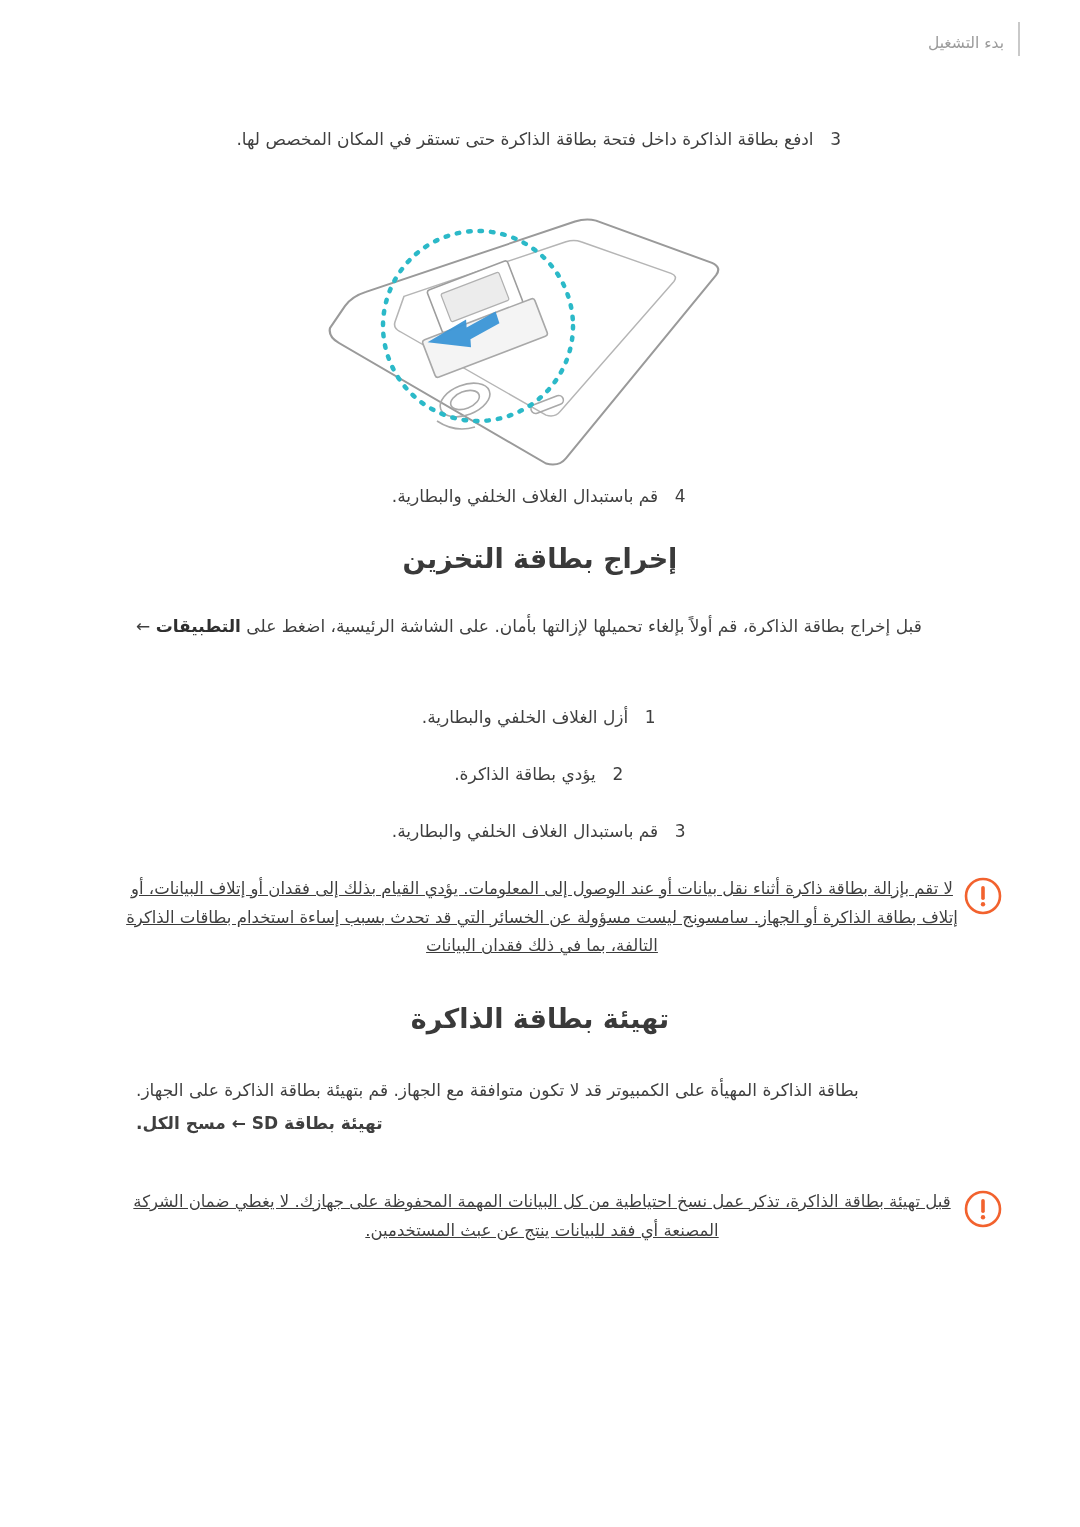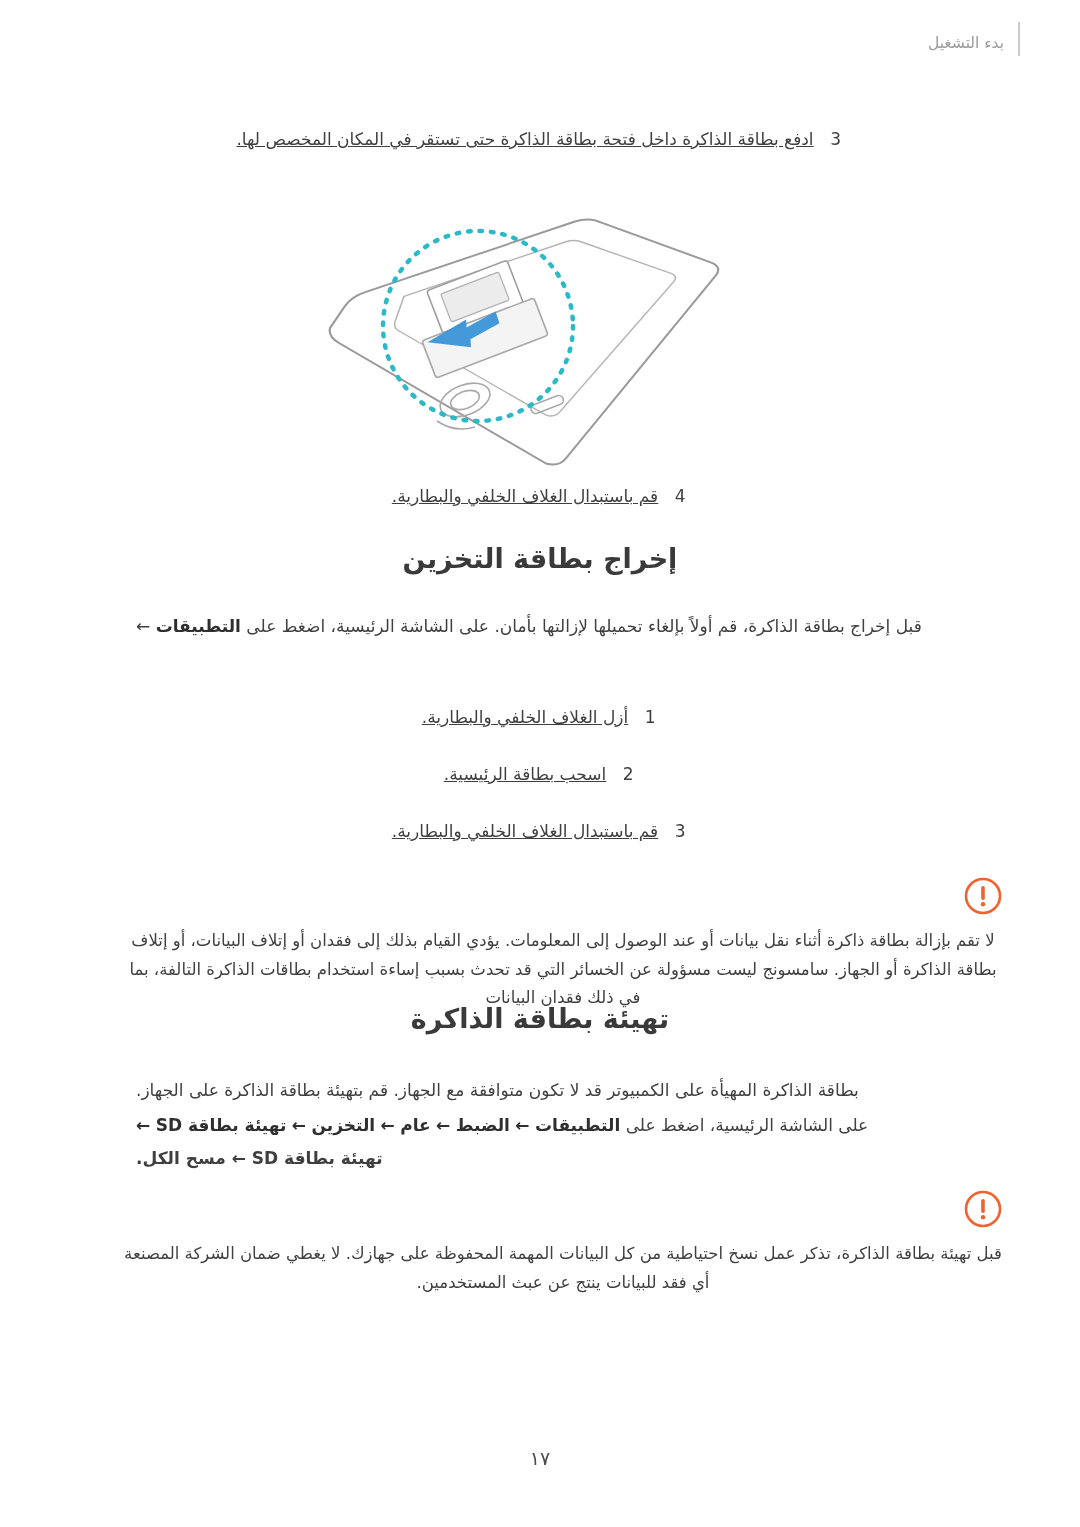--- a/index.html
+++ b/index.html
@@ -56,21 +56,20 @@
     line-height: 1.65;
   }
   .step-num {
     min-width: 16px;
     text-align: center;
     color: #3f3f3f;
     font-size: 17px;
   }
   .step-text {
     text-align: left;
-    text-decoration: underline;
   }
 
   h2.section-title {
     text-align: center;
     font-size: 27px;
     font-weight: bold;
     color: #3a3a3a;
     margin: 0;
     letter-spacing: 0.5px;
   }
@@ -83,24 +82,24 @@
     color: #3f3f3f;
   }
   .bold {
     font-weight: bold;
     color: #2f2f2f;
   }
 
   
   .caution {
     display: flex;
-    flex-direction: column;
     align-items: flex-start;
-    gap: 12px;
+    gap: 4px;
     direction: rtl;
+    text-decoration: underline;
   }
   .caution-icon {
     flex: 0 0 auto;
     width: 38px;
     height: 38px;
     margin-top: 2px;
   }
   .caution-body {
     flex: 1 1 auto;
     font-size: 16.5px;
@@ -191,21 +190,21 @@
       <span>←</span>
     </p>
   </div>
 
   <div class="step-line" style="position:absolute; top:703px; right:0; left:0;">
     <span class="step-num">1</span>
     <span class="step-text">أزل الغلاف الخلفي والبطارية.</span>
   </div>
   <div class="step-line" style="position:absolute; top:760px; right:0; left:0;">
     <span class="step-num">2</span>
-    <span class="step-text">اسحب بطاقة الرئيسية.</span>
+    <span class="step-text">يؤدي بطاقة الذاكرة.</span>
   </div>
   <div class="step-line" style="position:absolute; top:817px; right:0; left:0;">
     <span class="step-num">3</span>
     <span class="step-text">قم باستبدال الغلاف الخلفي والبطارية.</span>
   </div>
 
   <div class="caution" style="position:absolute; top:875px; right:78px; left:124px;">
     <div class="caution-icon">
       <svg width="38" height="38" viewBox="0 0 38 38" xmlns="http://www.w3.org/2000/svg">
         <circle cx="19" cy="19" r="17" fill="none" stroke="#F2622E" stroke-width="2.6"></circle>
@@ -213,46 +212,32 @@
         <circle cx="19" cy="27.3" r="2.2" fill="#F2622E"></circle>
       </svg>
     </div>
     <div class="caution-body">لا تقم بإزالة بطاقة ذاكرة أثناء نقل بيانات أو عند الوصول إلى المعلومات. يؤدي القيام بذلك إلى فقدان أو إتلاف البيانات، أو إتلاف بطاقة الذاكرة أو الجهاز. سامسونج ليست مسؤولة عن الخسائر التي قد تحدث بسبب إساءة استخدام بطاقات الذاكرة التالفة، بما في ذلك فقدان البيانات</div>
   </div>
 
   <h2 class="section-title" style="position:absolute; top:1003px; right:0; left:0;">تهيئة بطاقة الذاكرة</h2>
 
   <div style="position:absolute; top:1072px; right:132px; left:132px;">
     <p class="para">بطاقة الذاكرة المهيأة على الكمبيوتر قد لا تكون متوافقة مع الجهاز. قم بتهيئة بطاقة الذاكرة على الجهاز.</p>
-    <p class="para" style="margin-top:6px;">
-      <span>على الشاشة الرئيسية، اضغط على</span>
-      <span class="bold">التطبيقات</span>
-      <span class="bold">←</span>
-      <span class="bold">الضبط</span>
-      <span class="bold">←</span>
-      <span class="bold">عام</span>
-      <span class="bold">←</span>
-      <span class="bold">التخزين</span>
-      <span class="bold">←</span>
-      <span class="bold">تهيئة بطاقة SD</span>
-      <span class="bold">←</span>
-    </p>
     <p class="para bold" style="margin-top:4px;">
       <span>تهيئة بطاقة SD</span>
       <span>←</span>
       <span>مسح الكل.</span>
     </p>
   </div>
 
   <div class="caution" style="position:absolute; top:1188px; right:78px; left:124px;">
     <div class="caution-icon">
       <svg width="38" height="38" viewBox="0 0 38 38" xmlns="http://www.w3.org/2000/svg">
         <circle cx="19" cy="19" r="17" fill="none" stroke="#F2622E" stroke-width="2.6"></circle>
         <rect x="17.2" y="9" width="3.6" height="14" rx="1.8" fill="#F2622E"></rect>
         <circle cx="19" cy="27.3" r="2.2" fill="#F2622E"></circle>
       </svg>
     </div>
     <div class="caution-body">قبل تهيئة بطاقة الذاكرة، تذكر عمل نسخ احتياطية من كل البيانات المهمة المحفوظة على جهازك. لا يغطي ضمان الشركة المصنعة أي فقد للبيانات ينتج عن عبث المستخدمين.</div>
   </div>
 
-  <div class="footer">١٧</div>
 
 </div>
 
 </body></html>

